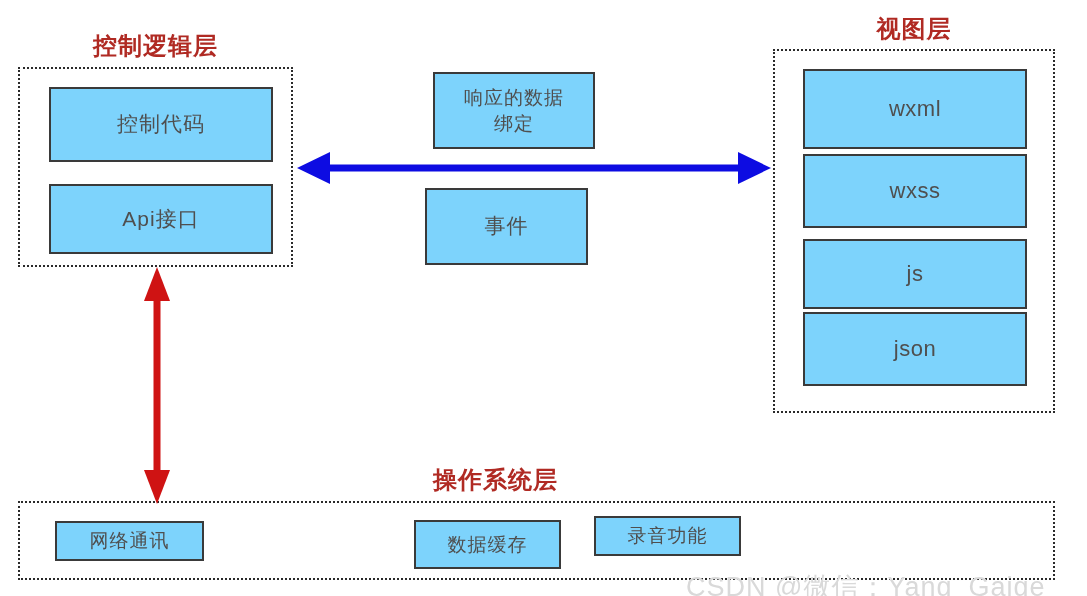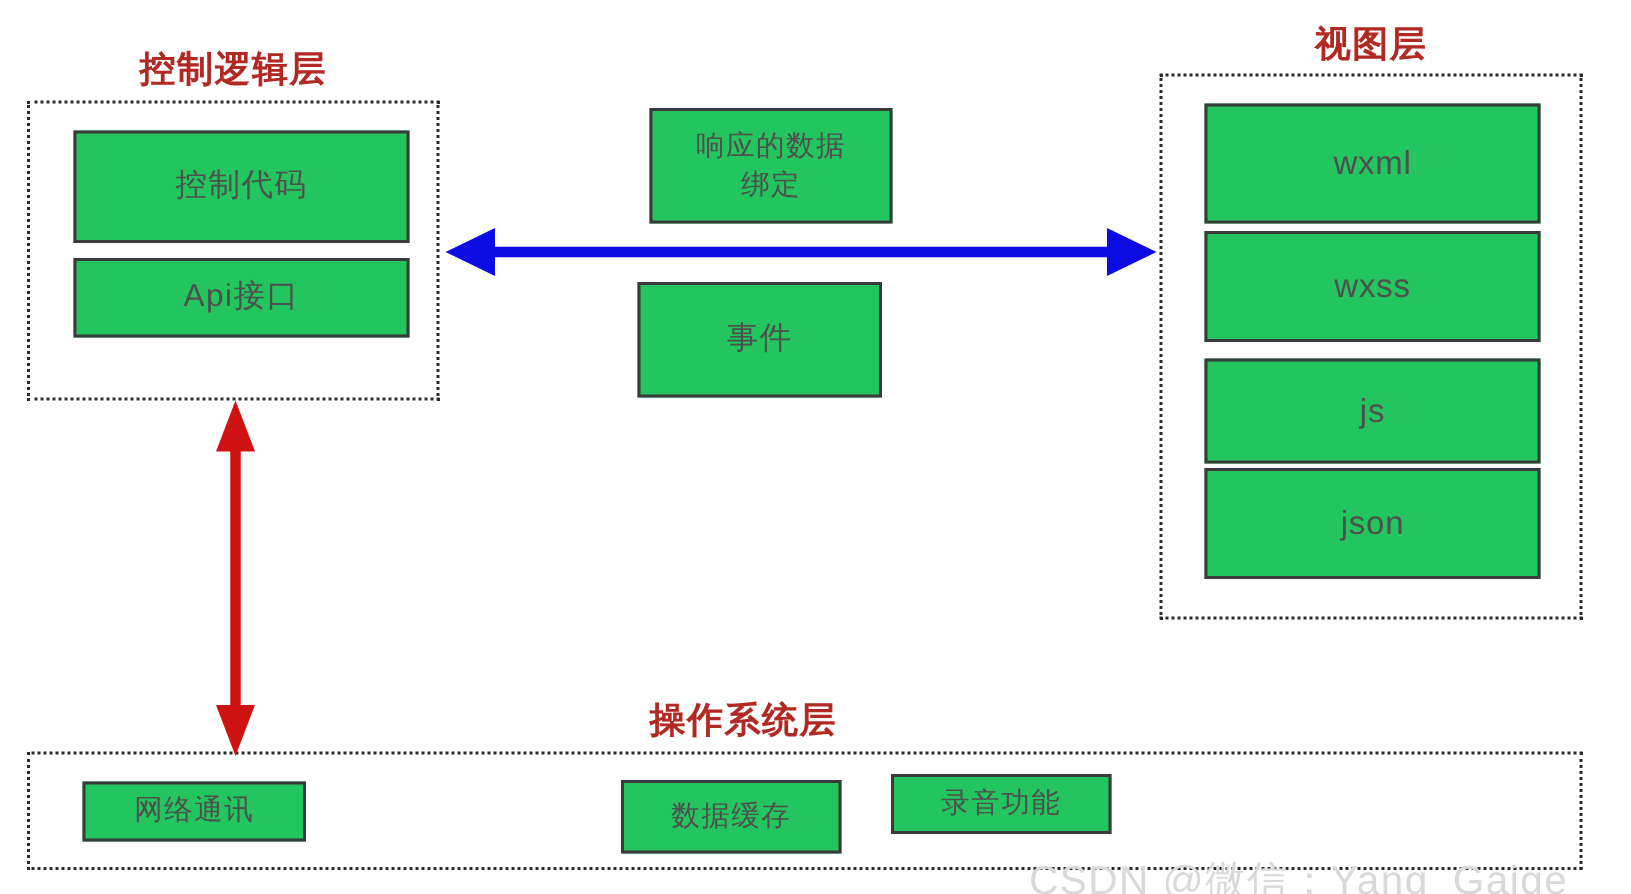--- a/index.html
+++ b/index.html
@@ -32,21 +32,21 @@
     white-space: nowrap;
   }
   .dotted-box {
     position: absolute;
     border: 2px dotted var(--dot-border);
     background: transparent;
   }
   .node {
     position: absolute;
     border: 2px solid var(--box-border);
-    background: #22c55e;
+    background: #7dd3fc;
     color: var(--box-text);
     display: flex;
     align-items: center;
     justify-content: center;
     text-align: center;
     font-size: 21px;
     letter-spacing: 1px;
     white-space: pre-line;
     line-height: 1.35;
   }
@@ -72,21 +72,21 @@
   }
 </style>
 </head>
 <body>
 
 <div class="canvas">
 
   <div class="layer-label" style="left:18px; top:30px; width:275px; text-align:center;">控制逻辑层</div>
   <div class="dotted-box" style="left:18px; top:67px; width:275px; height:200px;"></div>
   <div class="node" style="left:49px; top:87px; width:224px; height:75px;">控制代码</div>
-  <div class="node" style="left:49px; top:172px; width:224px; height:53px;">Api接口</div>
+  <div class="node" style="left:49px; top:184px; width:224px; height:70px;">Api接口</div>
 
   <div class="node small" style="left:433px; top:72px; width:162px; height:77px;">响应的数据
 绑定</div>
   <div class="node" style="left:425px; top:188px; width:163px; height:77px;">事件</div>
 
   <div class="layer-label" style="left:773px; top:13px; width:282px; text-align:center;">视图层</div>
   <div class="dotted-box" style="left:773px; top:49px; width:282px; height:364px;"></div>
   <div class="node latin" style="left:803px; top:69px; width:224px; height:80px;">wxml</div>
   <div class="node latin" style="left:803px; top:154px; width:224px; height:74px;">wxss</div>
   <div class="node latin" style="left:803px; top:239px; width:224px; height:70px;">js</div>

